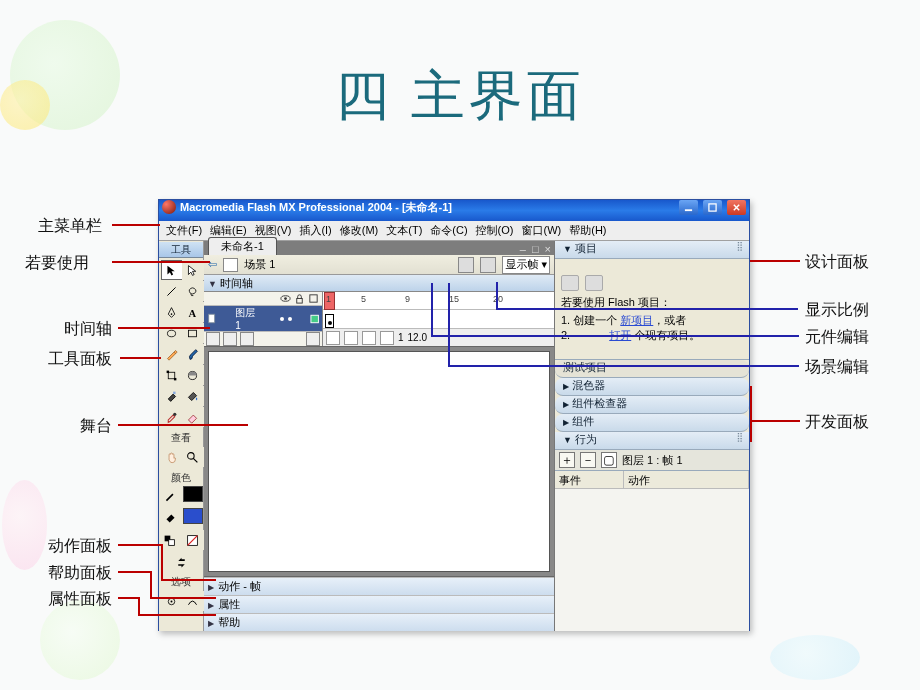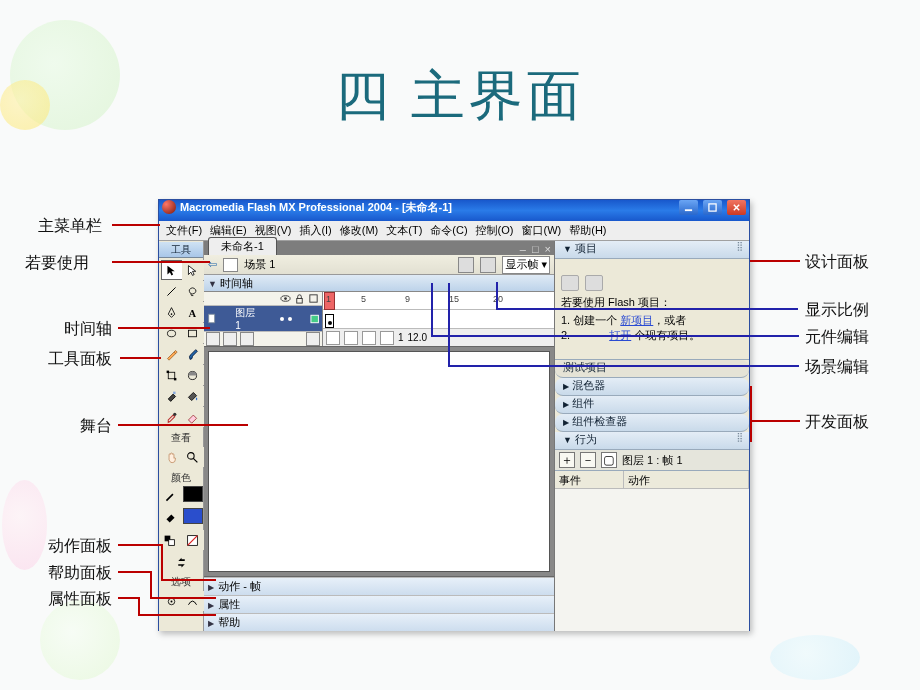--- a/index.html
+++ b/index.html
@@ -632,24 +632,24 @@
           <span>2. </span><span class="struck">打开</span><span> 个现有项目。</span>
         </div>
       </div>
       <div class="panel-head collapsed" style="background:#e5e3d6;justify-content:flex-start;">
         <span>测试项目</span>
       </div>
       <div class="panel-head collapsed">
           <span class="tri-r">混色器</span>
         </div>
       <div class="panel-head collapsed">
+          <span class="tri-r">组件检查器</span>
+        </div>
+      <div class="panel-head collapsed">
           <span class="tri-r">组件</span>
-        </div>
-      <div class="panel-head collapsed">
-          <span class="tri-r">组件检查器</span>
         </div>
       <div class="panel-head">
         <span class="tri-d">行为</span>
         <span class="grip">⣿</span>
       </div>
       <div class="behavior-bar">
         <span class="sq">＋</span>
         <span class="sq">－</span>
         <span class="sq" style="background:#fff">▢</span>
         <span>图层 1 : 帧 1</span>

